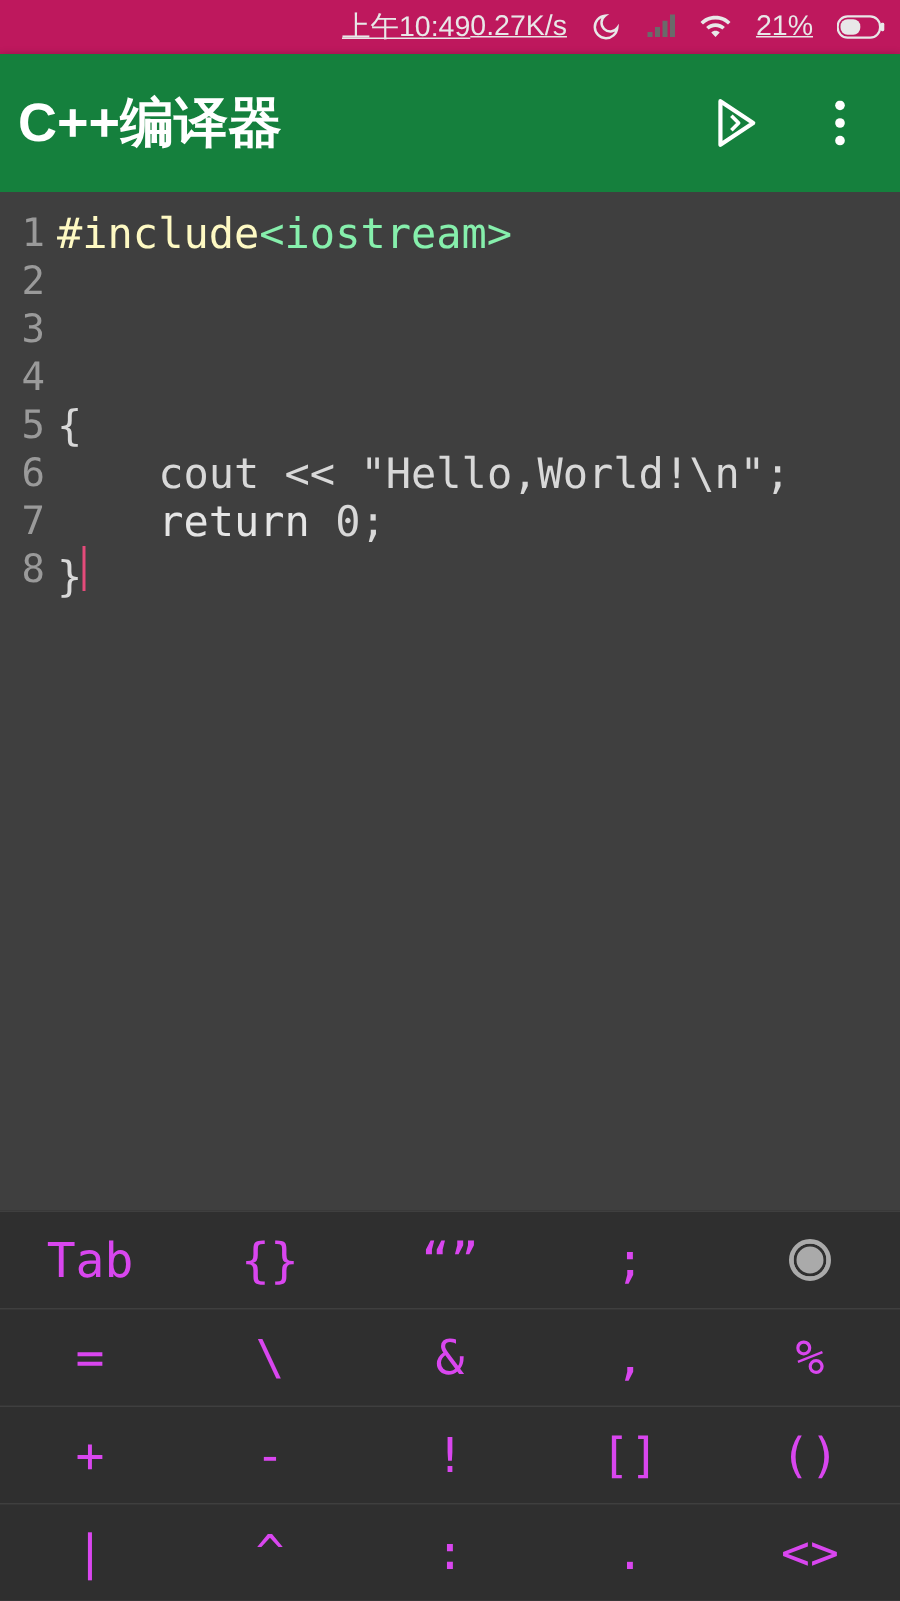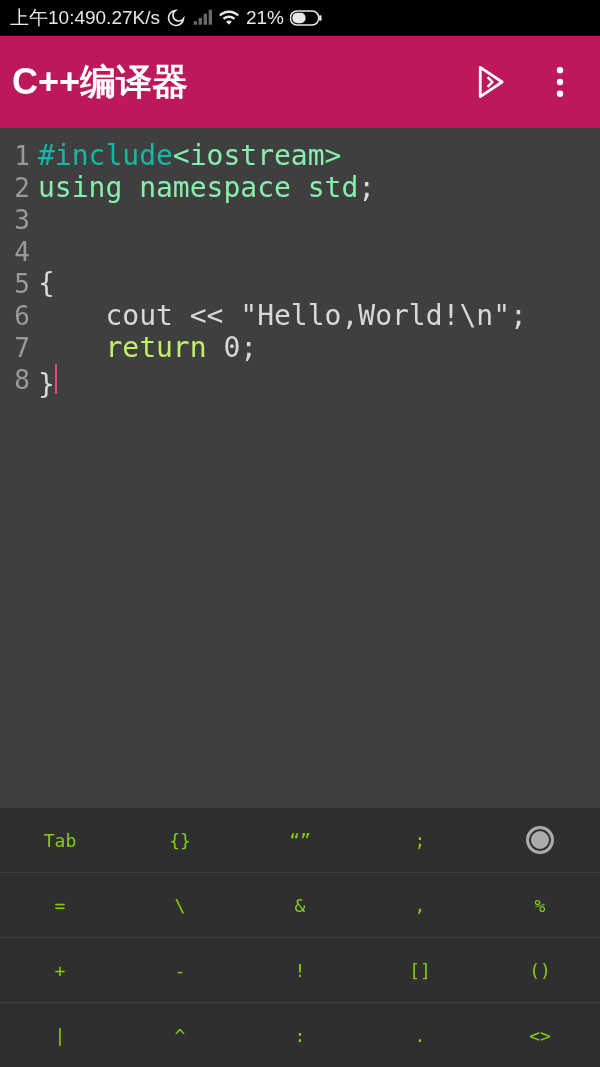--- a/index.html
+++ b/index.html
@@ -5,33 +5,34 @@
     * { margin: 0; padding: 0; box-sizing: border-box; }
     html, body {
       width: 600px;
       height: 1067px;
       background: #3b3b3b;
       font-family: "Segoe UI", Arial, sans-serif;
       overflow: hidden;
     }
     .status-bar {
       height: 36px;
-      background: #000000;
+      background: #be185d;
       color: #e8e8e8;
       display: flex;
-      justify-content: flex-start;
+      justify-content: flex-end;
       align-items: center;
       padding: 0 10px;
       font-size: 19px;
+      text-decoration: underline;
     }
-    .status-right { display: flex; align-items: center; gap: 6px; }
+    .status-right { display: flex; align-items: center; gap: 16px; }
     .status-right svg { display: block; }
     .app-bar {
       height: 92px;
-      background: #be185d;
+      background: #15803d;
       display: flex;
       align-items: center;
       padding: 0 12px;
       box-shadow: 0 2px 6px rgba(0,0,0,0.4);
     }
     .app-title {
       color: #ffffff;
       font-size: 36px;
       font-weight: 600;
       flex: 1;
@@ -41,25 +42,25 @@
     .editor {
       background: #3f3f3f;
       height: calc(1067px - 36px - 92px - 260px);
       padding: 12px 0 0 6px;
       font-family: "Menlo","Consolas","DejaVu Sans Mono",monospace;
       font-size: 28px;
       line-height: 32px;
     }
     .code-line { display: flex; white-space: pre; }
     .line-num { color: #9a9a9a; width: 24px; text-align: right; margin-right: 8px; font-size:26px; }
-    .tok-keyword { color: #14b8a6; }
+    .tok-keyword { color: #fef9c3; }
     .tok-string  { color: #d8d8d8; }
     .tok-ident   { color: #86efac; }
     .tok-plain   { color: #d8d8d8; }
-    .tok-builtin { color: #bef264; }
+    .tok-builtin { color: #e5e5e5; }
     .cursor {
       border-left: 2px solid #e54b7a;
       height: 30px;
       display: inline-block;
     }
     .key-toolbar {
       height: 260px;
       background: #2f2f2f;
       display: flex;
       flex-direction: column;
@@ -67,22 +68,22 @@
     .key-row {
       flex: 1;
       display: flex;
       border-top: 1px solid #3f3f3f;
     }
     .key {
       flex: 1;
       display: flex;
       align-items: center;
       justify-content: center;
-      color: #84cc16;
-      font-size: 18px;
+      color: #d946ef;
+      font-size: 32px;
       font-family: "Menlo","Consolas",monospace;
       cursor: pointer;
     }
     .key.circle::before {
       content: "";
       width: 22px;
       height: 22px;
       border: 3px solid #aaaaaa;
       border-radius: 50%;
       background: #aaaaaa;
@@ -134,21 +135,21 @@
           <circle cx="3" cy="3" r="3"></circle>
           <circle cx="3" cy="14" r="3"></circle>
           <circle cx="3" cy="25" r="3"></circle>
         </svg>
     </div>
   </div>
 </div>
 
 <div class="editor" id="editor">
     <div class="code-line"><span class="line-num">1</span><span><span class="tok-keyword">#include</span><span class="tok-ident">&lt;iostream&gt;</span></span></div>
-    <div class="code-line"><span class="line-num">2</span><span><span class="tok-ident">using namespace std</span><span class="tok-plain">;</span></span></div>
+    <div class="code-line"><span class="line-num">2</span></div>
     <div class="code-line"><span class="line-num">3</span><span></span></div>
     <div class="code-line"><span class="line-num">4</span></div>
     <div class="code-line"><span class="line-num">5</span><span><span class="tok-plain">{</span></span></div>
     <div class="code-line"><span class="line-num">6</span><span><span class="tok-plain">    cout &lt;&lt; </span><span class="tok-string">"Hello,World!\n"</span><span class="tok-plain">;</span></span></div>
     <div class="code-line"><span class="line-num">7</span><span><span class="tok-plain">    </span><span class="tok-builtin">return</span><span class="tok-plain"> 0;</span></span></div>
     <div class="code-line"><span class="line-num">8</span><span><span class="tok-plain">}</span><span class="cursor"></span></span></div>
   </div>
 
 <div class="key-toolbar" id="key-toolbar">
     <div class="key-row">

